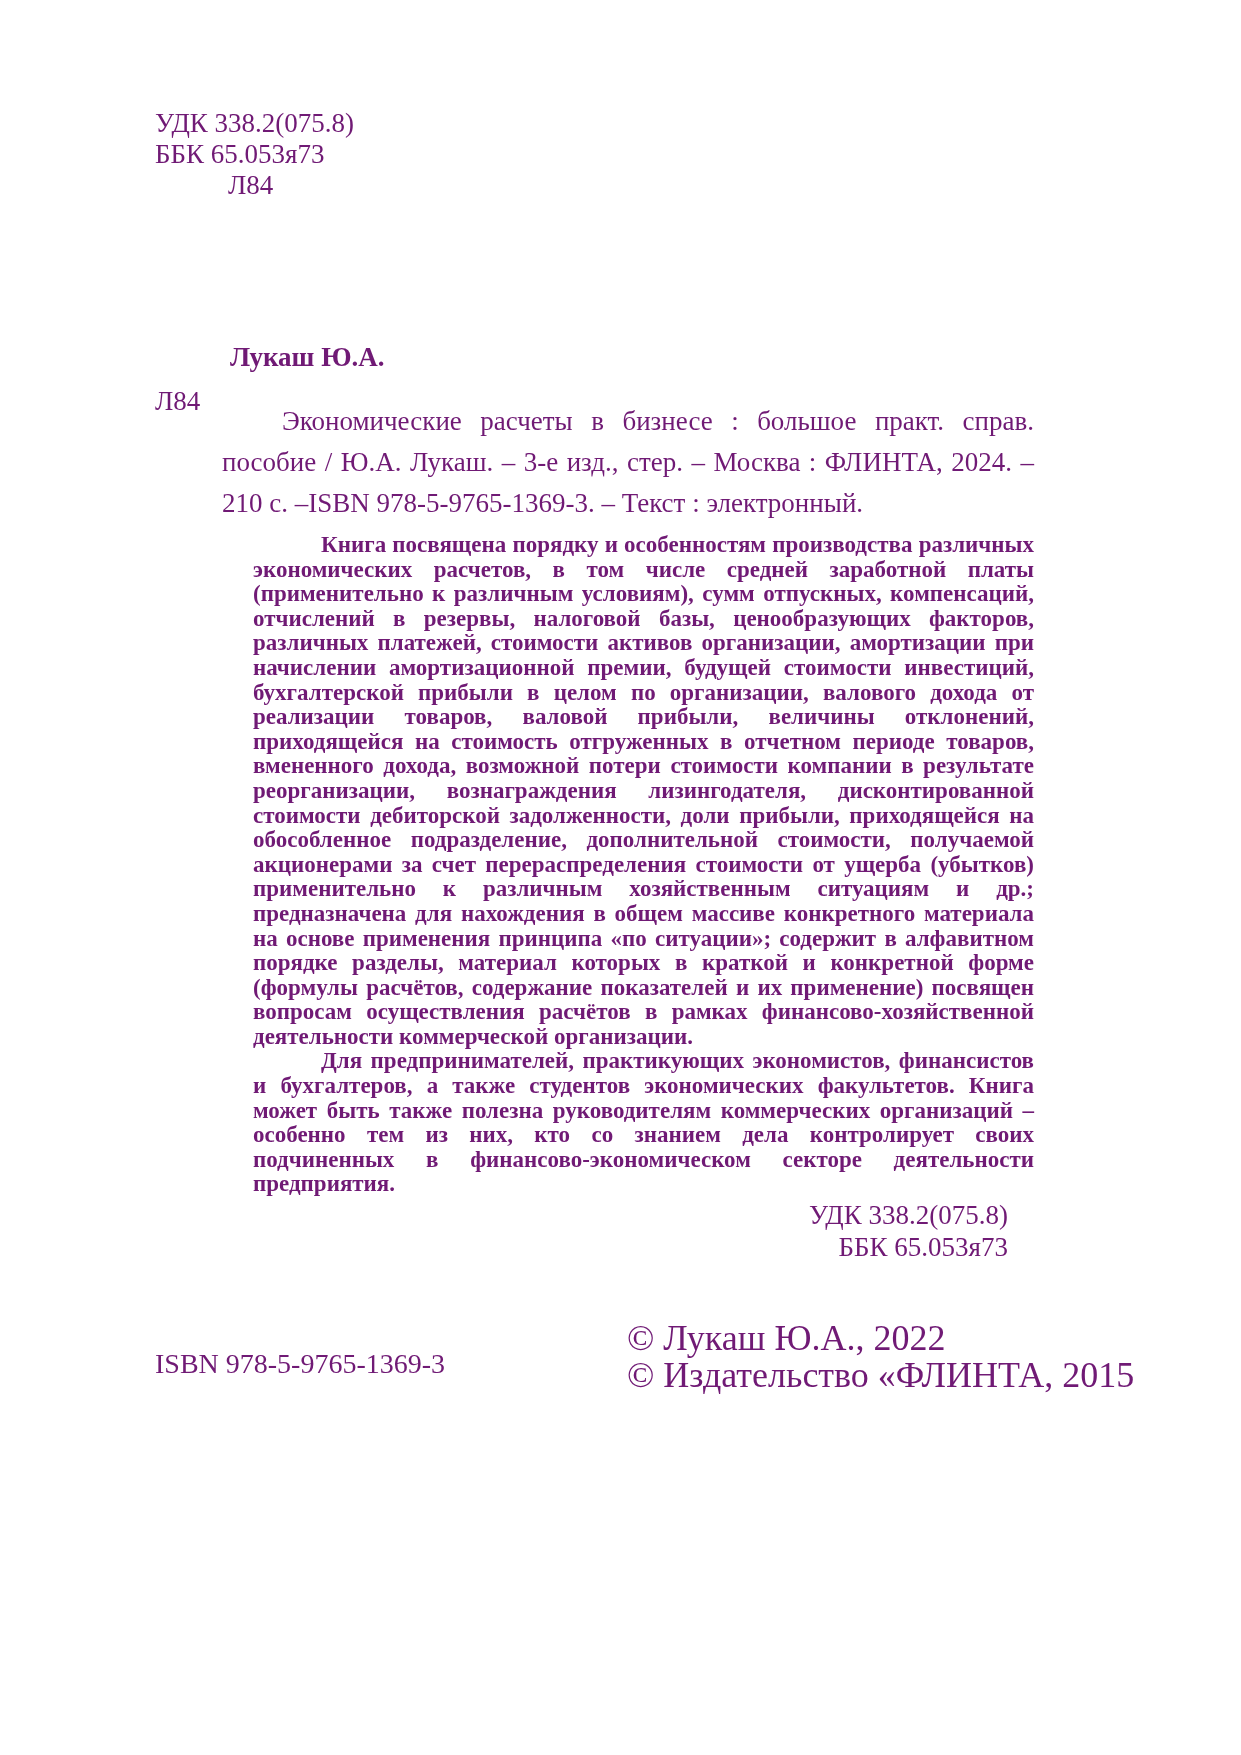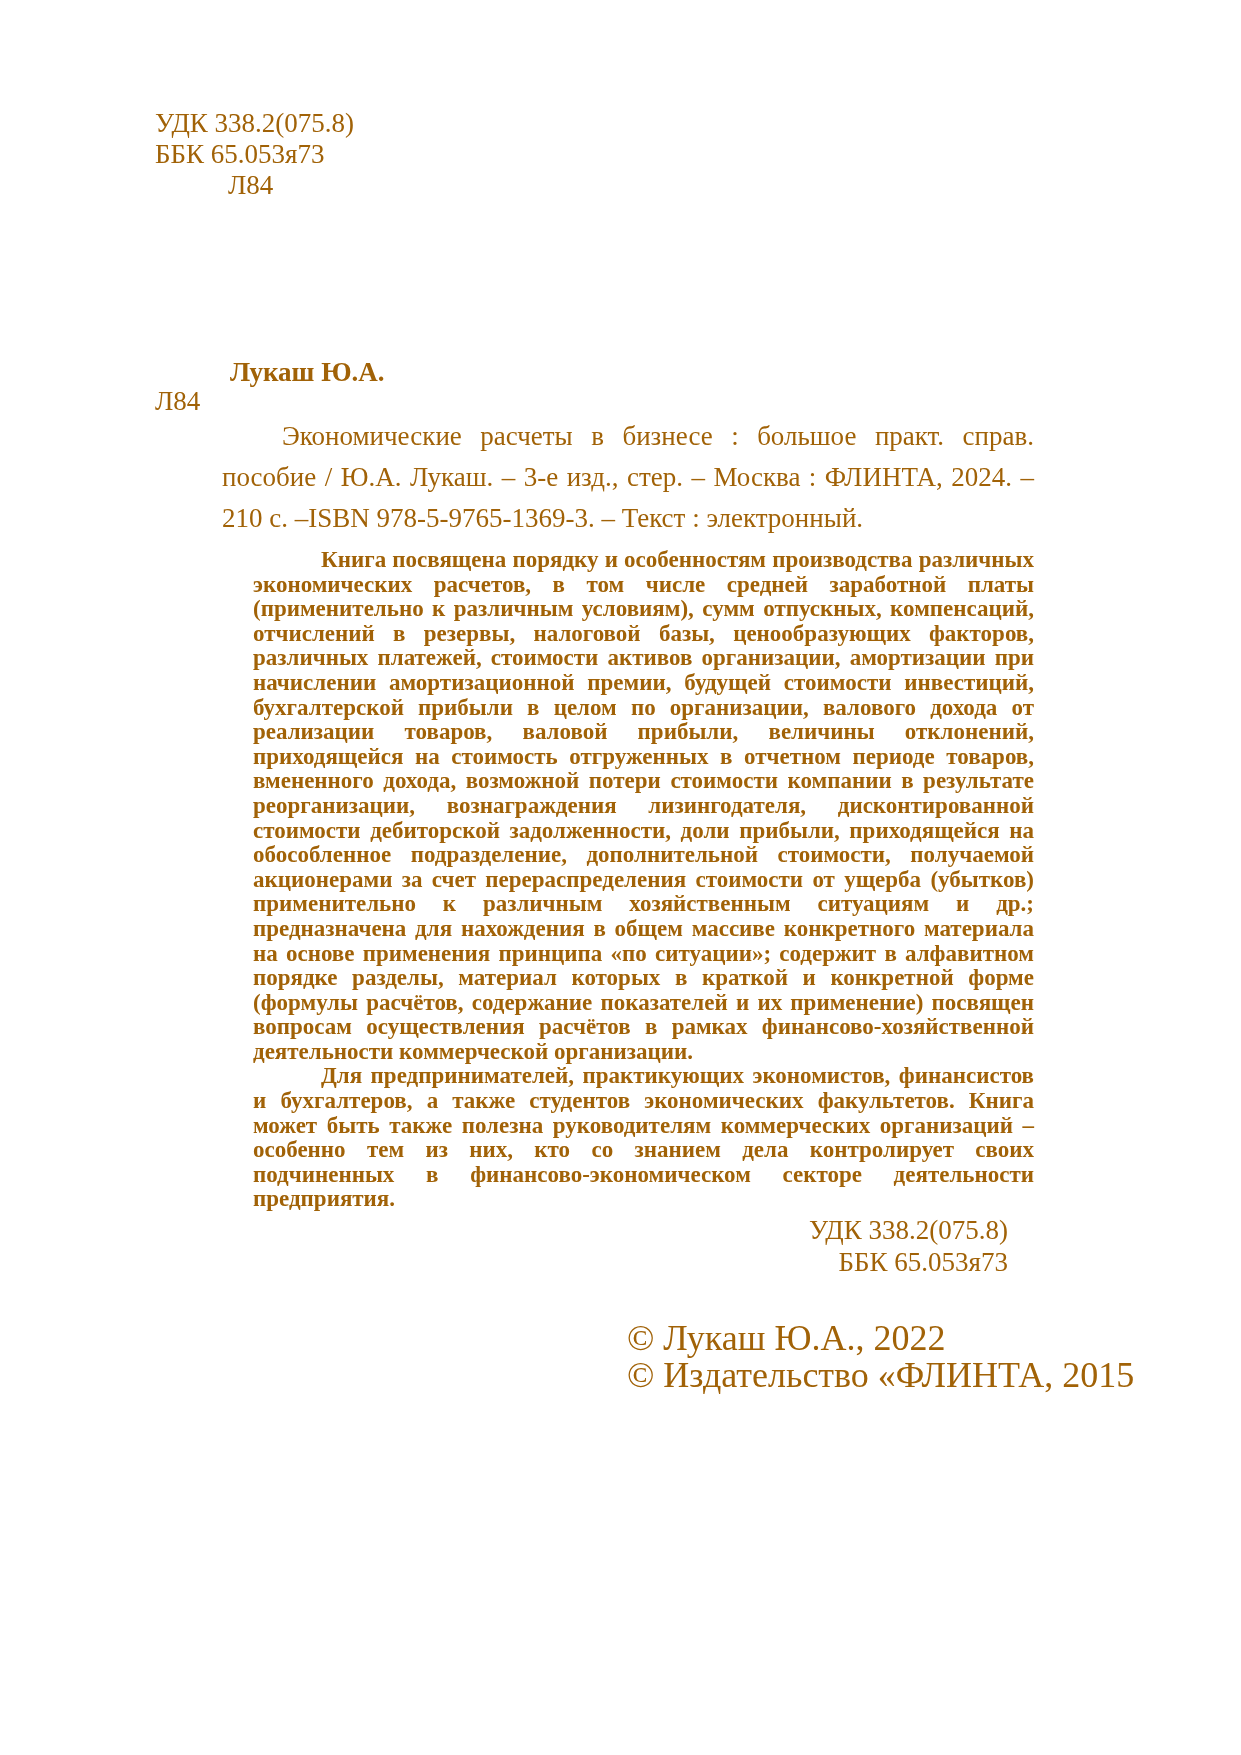--- a/index.html
+++ b/index.html
@@ -2,39 +2,39 @@
 <html><head>
 <meta charset="utf-8">
 <style>
   * { margin: 0; padding: 0; box-sizing: border-box; }
   html, body { background: #ffffff; }
   .page {
     position: relative;
     width: 1241px;
     height: 1755px;
     background: #ffffff;
-    color: #a16207;
+    color: #701a75;
     font-family: "Liberation Serif", serif;
     overflow: hidden;
   }
   
   .top-block {
     position: absolute;
     left: 155px;
     top: 108px;
     font-size: 27px;
     line-height: 31px;
   }
   .top-code { padding-left: 73px; }
 
   
   .column {
     position: absolute;
     left: 222px;
-    top: 356px;
+    top: 341px;
     width: 812px;
   }
   .author {
     font-weight: bold;
     font-size: 27px;
     line-height: 33px;
     padding-left: 8px;
   }
   .margin-code {
     position: absolute;
@@ -104,19 +104,20 @@
       <p>Книга посвящена порядку и особенностям производства различных экономических расчетов, в том числе средней заработной платы (применительно к различным условиям), сумм отпускных, компенсаций, отчислений в резервы, налоговой базы, ценообразующих факторов, различных платежей, стоимости активов организации, амортизации при начислении амортизационной премии, будущей стоимости инвестиций, бухгалтерской прибыли в целом по организации, валового дохода от реализации товаров, валовой прибыли, величины отклонений, приходящейся на стоимость отгруженных в отчетном периоде товаров, вмененного дохода, возможной потери стоимости компании в результате реорганизации, вознаграждения лизингодателя, дисконтированной стоимости дебиторской задолженности, доли прибыли, приходящейся на обособленное подразделение, дополнительной стоимости, получаемой акционерами за счет перераспределения стоимости от ущерба (убытков) применительно к различным хозяйственным ситуациям и др.; предназначена для нахождения в общем массиве конкретного материала на основе применения принципа «по ситуации»; содержит в алфавитном порядке разделы, материал которых в краткой и конкретной форме (формулы расчётов, содержание показателей и их применение) посвящен вопросам осуществления расчётов в рамках финансово-хозяйственной деятельности коммерческой организации.</p>
       <p>Для предпринимателей, практикующих экономистов, финансистов и бухгалтеров, а также студентов экономических факультетов. Книга может быть также полезна руководителям коммерческих организаций – особенно тем из них, кто со знанием дела контролирует своих подчиненных в финансово-экономическом секторе деятельности предприятия.</p>
     </div>
 
     <div class="bottom-class">
       <div>УДК 338.2(075.8)</div>
       <div>ББК 65.053я73</div>
     </div>
   </div>
 
+  <div class="isbn">ISBN 978-5-9765-1369-3</div>
 
   <div class="copyrights">
     <div>© Лукаш Ю.А., 2022</div>
     <div>© Издательство «ФЛИНТА, 2015</div>
   </div>
 
 </div>
 
 </body></html>

